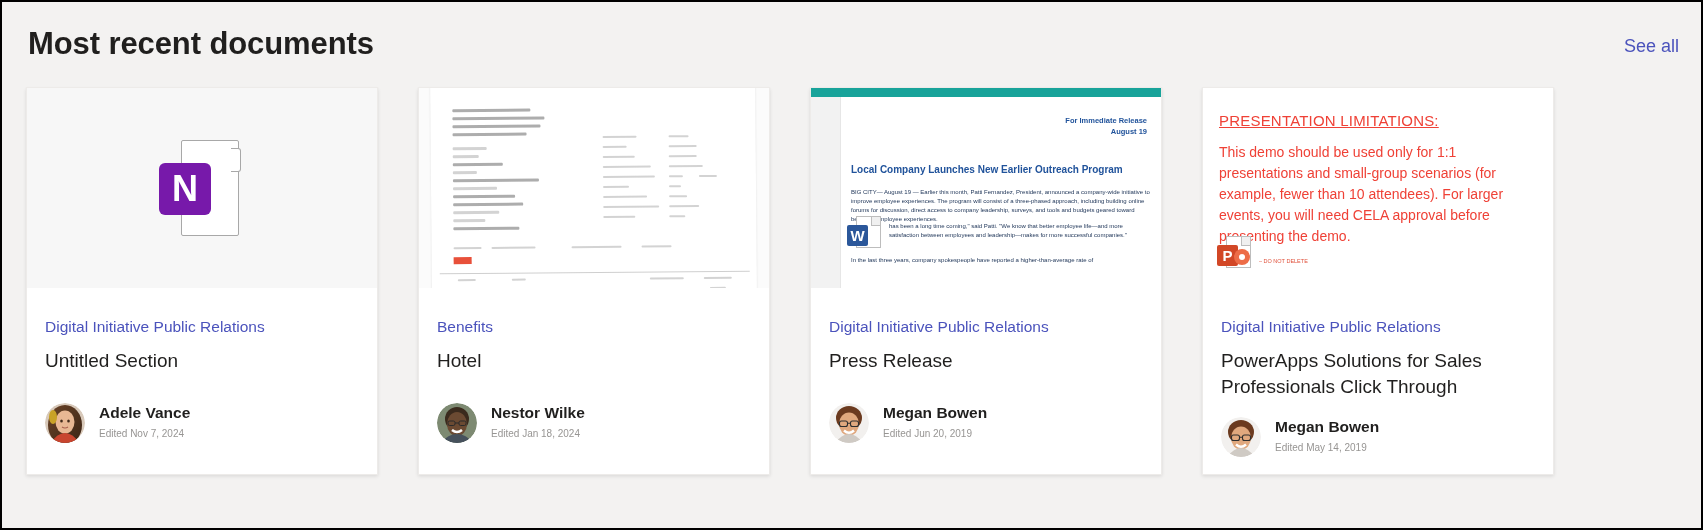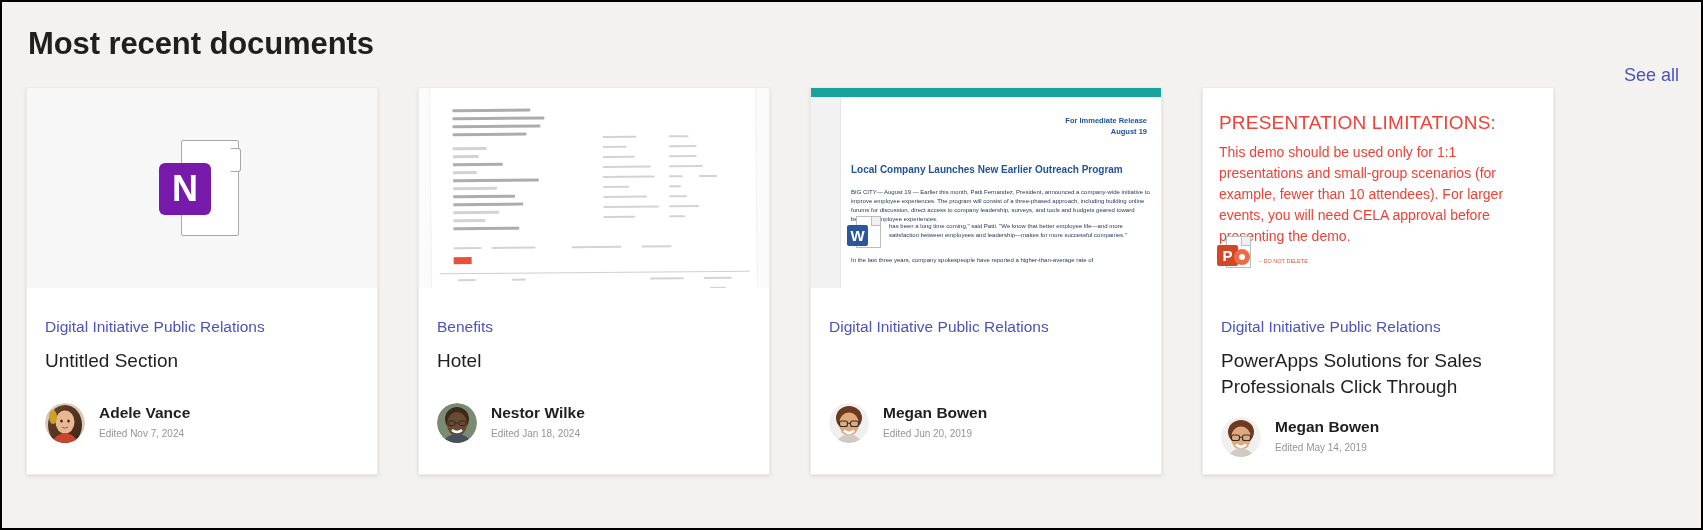--- a/index.html
+++ b/index.html
@@ -39,21 +39,20 @@
     white-space: nowrap;
   }
   #see-all-link {
     position: absolute;
     right: 26px; top: 34px;
     font-size: 18px;
     color: #4b53bc;
     text-decoration: none;
     cursor: pointer;
     white-space: nowrap;
-    margin-top: 29px;
   }
 
   
   #card-grid {
     position: absolute;
     left: 24px; top: 85px;
     width: 1655px; height: 390px;
     display: flex;
     gap: 40px;
   }
@@ -228,21 +227,21 @@
     white-space: nowrap;
   }
 
   
   .ppt-bg { position: absolute; inset: 0; background: #fff; }
   .p-text {
     position: absolute;
     color: #ef4136;
     font-family: "Liberation Sans", sans-serif;
   }
-  .p-title { font-size: 19px; letter-spacing: .2px; white-space: nowrap; }
+  .p-title { font-size: 15px; letter-spacing: .2px; white-space: nowrap; text-decoration: underline; }
   .p-body  { font-size: 14px; line-height: 21px; }
 
   
   .card-body {
     position: relative;
     padding: 14px 18px 0 18px;
     flex: 1;
   }
   .site-link {
     display: block;
@@ -448,20 +447,21 @@
           <div class="ob-page">
             <div class="ob-fold"></div>
           </div>
           <div class="ob-sq word">W</div>
         </div>
         <div class="w-text w-body" style="left:78px; top:134px; right:10px;">has been a long time coming," said Patti. "We know that better employee life—and more satisfaction between employees and leadership—makes for more successful companies."</div>
         <div class="w-text w-body" style="left:40px; top:168px; right:10px;">In the last three years, company spokespeople have reported a higher-than-average rate of</div>
       </div>
       <div class="card-body">
         <a class="site-link">Digital Initiative Public Relations</a>
+        <div class="doc-title">Press Release</div>
       </div>
       <div class="card-footer">
         <div class="avatar">
           <svg width="40" height="40" viewBox="0 0 40 40">
             <defs>
                 <clipPath id="c3">
                   <circle cx="20" cy="20" r="20"></circle>
                 </clipPath>
               </defs>
             <g clip-path="url(#c3)">

